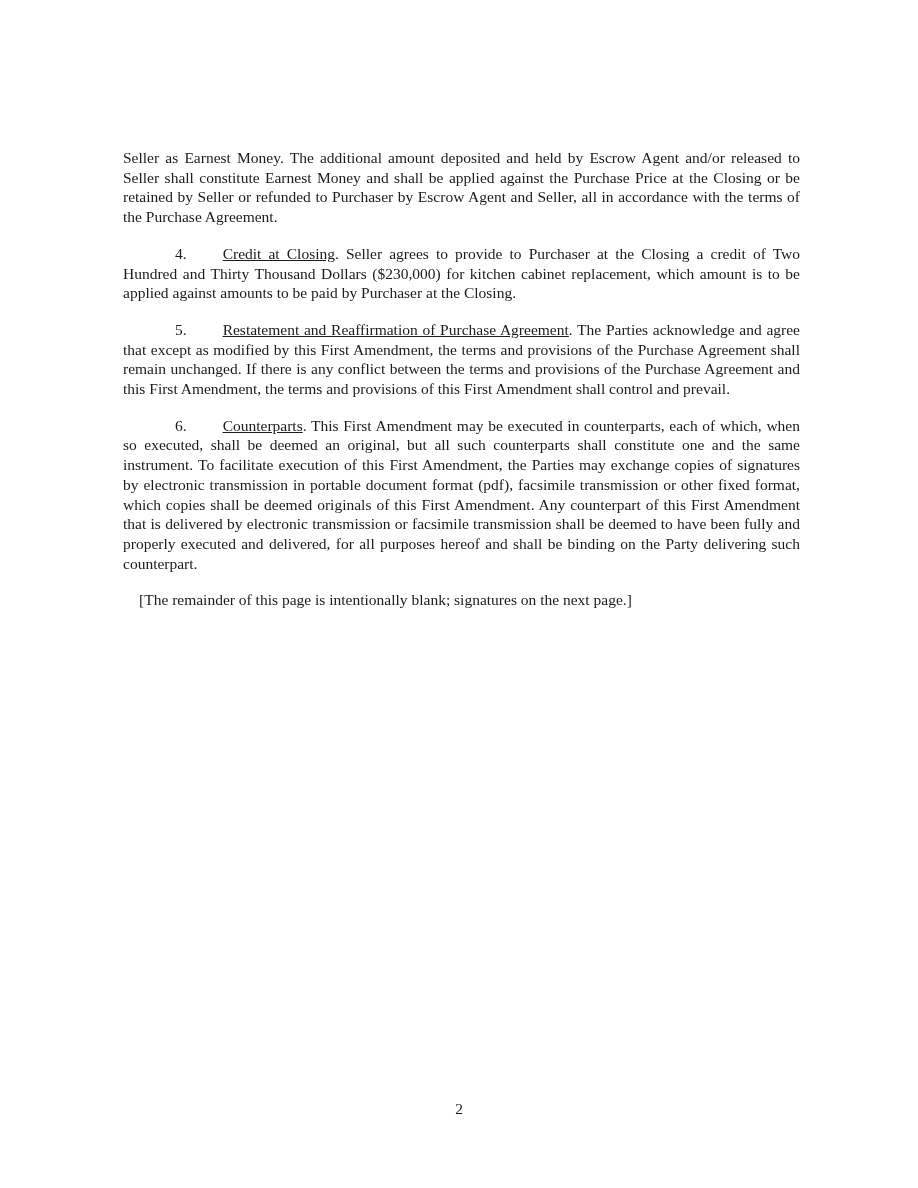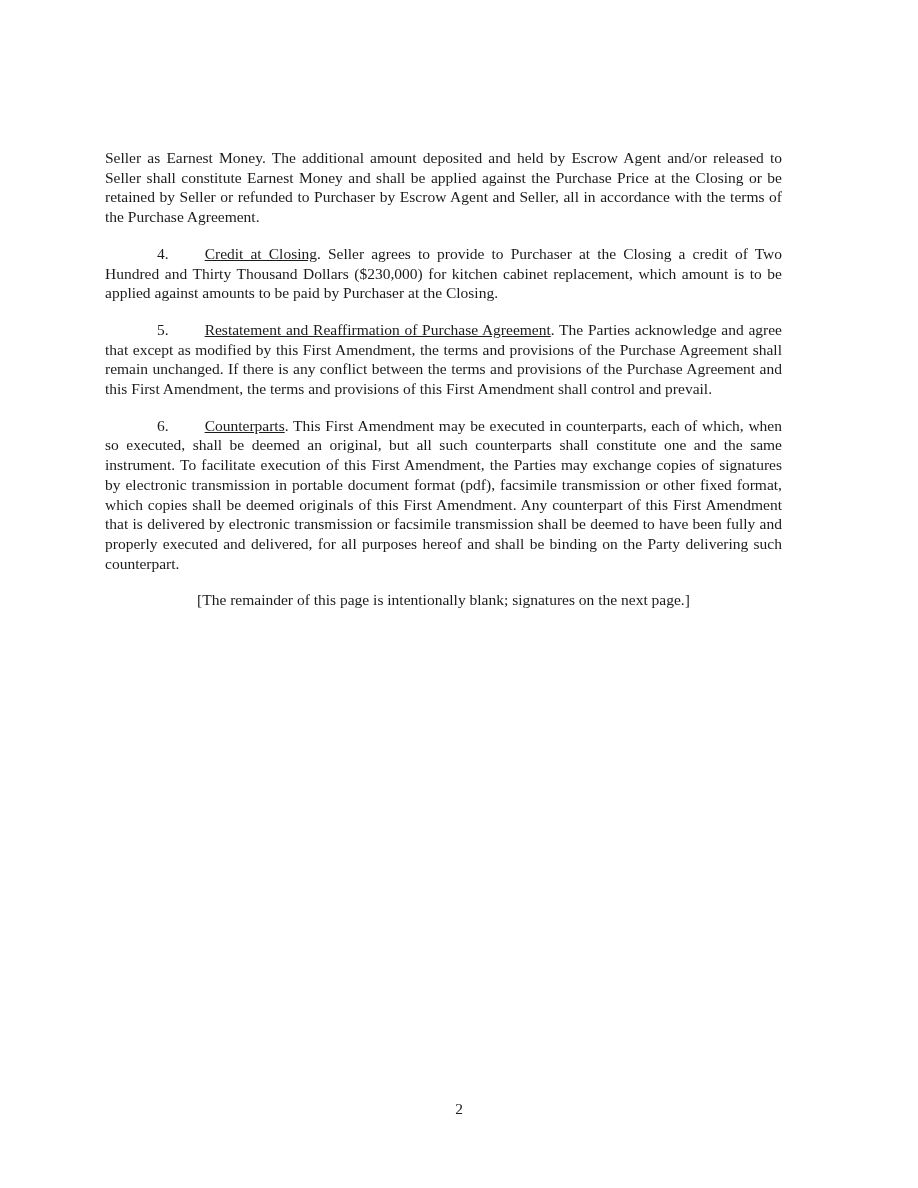--- a/index.html
+++ b/index.html
@@ -16,41 +16,40 @@
     color: #1b1b1b;
     font-family: "Liberation Serif", "DejaVu Serif", serif;
     font-size: 15.5px;
     line-height: 19.7px;
     overflow: hidden;
     box-sizing: border-box;
   }
   .text-block {
     position: absolute;
     top: 148px;
-    left: 105px;
+    left: 123px;
     width: 677px;
   }
   p.para {
     margin: 0 0 17px 0;
     text-align: justify;
   }
   p.section {
     text-indent: 52px;
     margin-top: 16px;
   }
   .sec-tab {
     display: inline-block;
     width: 36px;
   }
   .sec-heading {
     text-decoration: underline;
   }
   p.blank-note {
     margin: 16px;
-    text-align: center;
     text-indent: 0;
   }
   .page-num {
     position: absolute;
     left: 0;
     right: 0;
     top: 1099px;
     text-align: center;
     font-size: 15.5px;
   }

